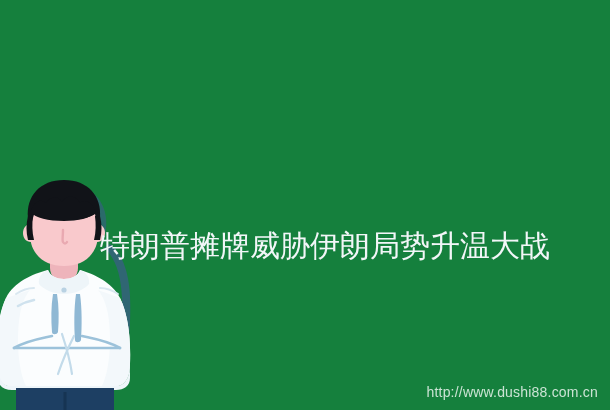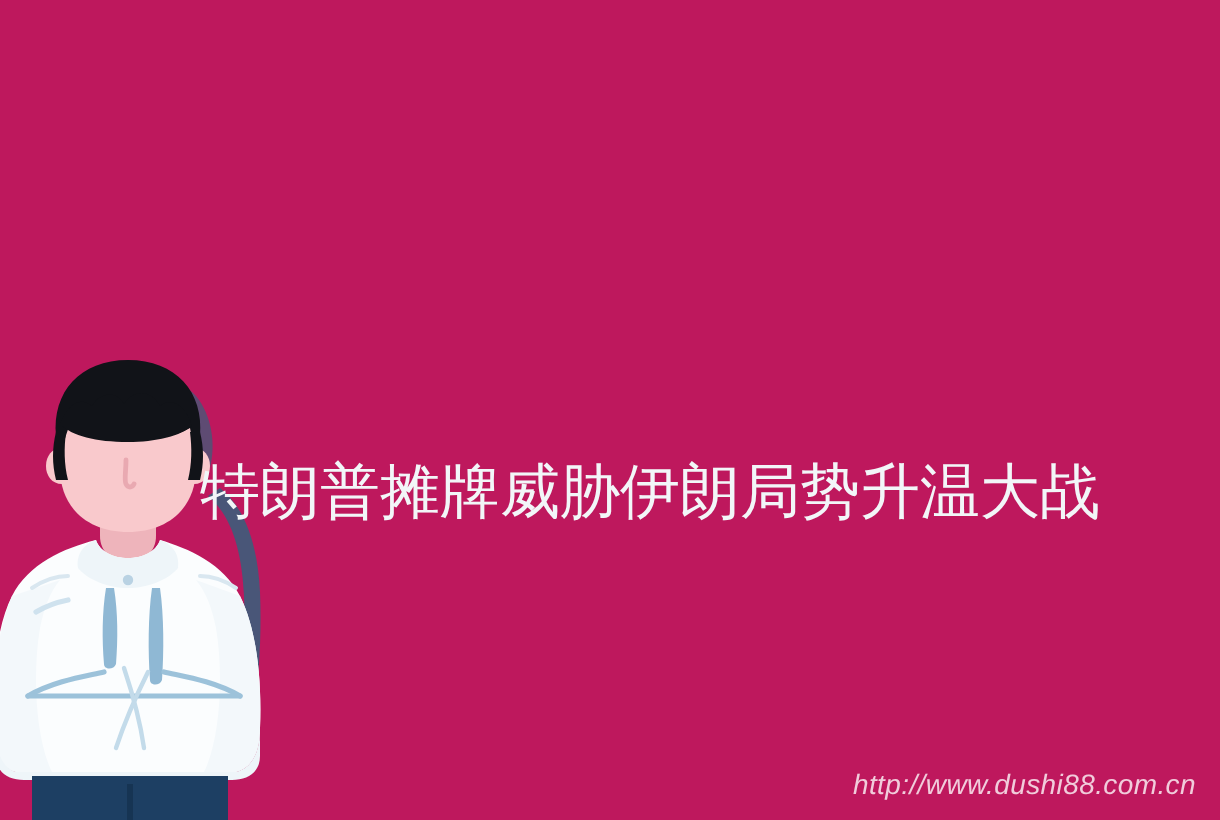--- a/index.html
+++ b/index.html
@@ -55,21 +55,21 @@
   }
   #figure svg {
     display: block;
     width: 150px;
     height: 232px;
   }
 </style>
 </head>
 <body>
 
-<div id="stage" style="background: #be185d;">
+<div id="stage" style="background: #15803d;">
 
   <div id="figure">
     <svg viewBox="0 0 150 232" xmlns="http://www.w3.org/2000/svg" aria-hidden="true">
 
       <g>
         <path d="M118 66 C131 76 137 96 138 118 C139 142 137 168 134 184 L126 184 C129 166 131 142 130 120 C129 98 124 80 112 70 Z" fill="#35617d" opacity="0.85"></path>
         <path d="M44 18 C60 4 92 4 106 20 C114 30 116 44 113 56 L104 52 C107 40 104 28 96 22 C82 10 62 11 50 22 Z" fill="#35617d" opacity="0.7"></path>
       </g>
 
       <path d="M58 62 h28 v28 c0 8 -6 13 -14 13 s-14 -5 -14 -13 Z" fill="#eeb4bb"></path>
@@ -143,15 +143,15 @@
 
       <path d="M24 210 L122 210 L122 232 L24 232 Z" fill="#1d3f63"></path>
       <path d="M73 214 L73 232" stroke="#163453" stroke-width="3" fill="none"></path>
     </svg>
   </div>
 
   <div id="headline" style="color: rgb(242, 246, 248); font-size: 30px;">
     <span class="ln">特朗普摊牌威胁伊朗局势升温大战</span>
   </div>
 
-  <div id="watermark" style="color: rgba(255, 255, 255, 0.78); font-size: 14px; font-style: italic;">http://www.dushi88.com.cn</div>
+  <div id="watermark" style="color: rgba(255, 255, 255, 0.78); font-size: 14px;">http://www.dushi88.com.cn</div>
 
 </div>
 
 </body></html>

